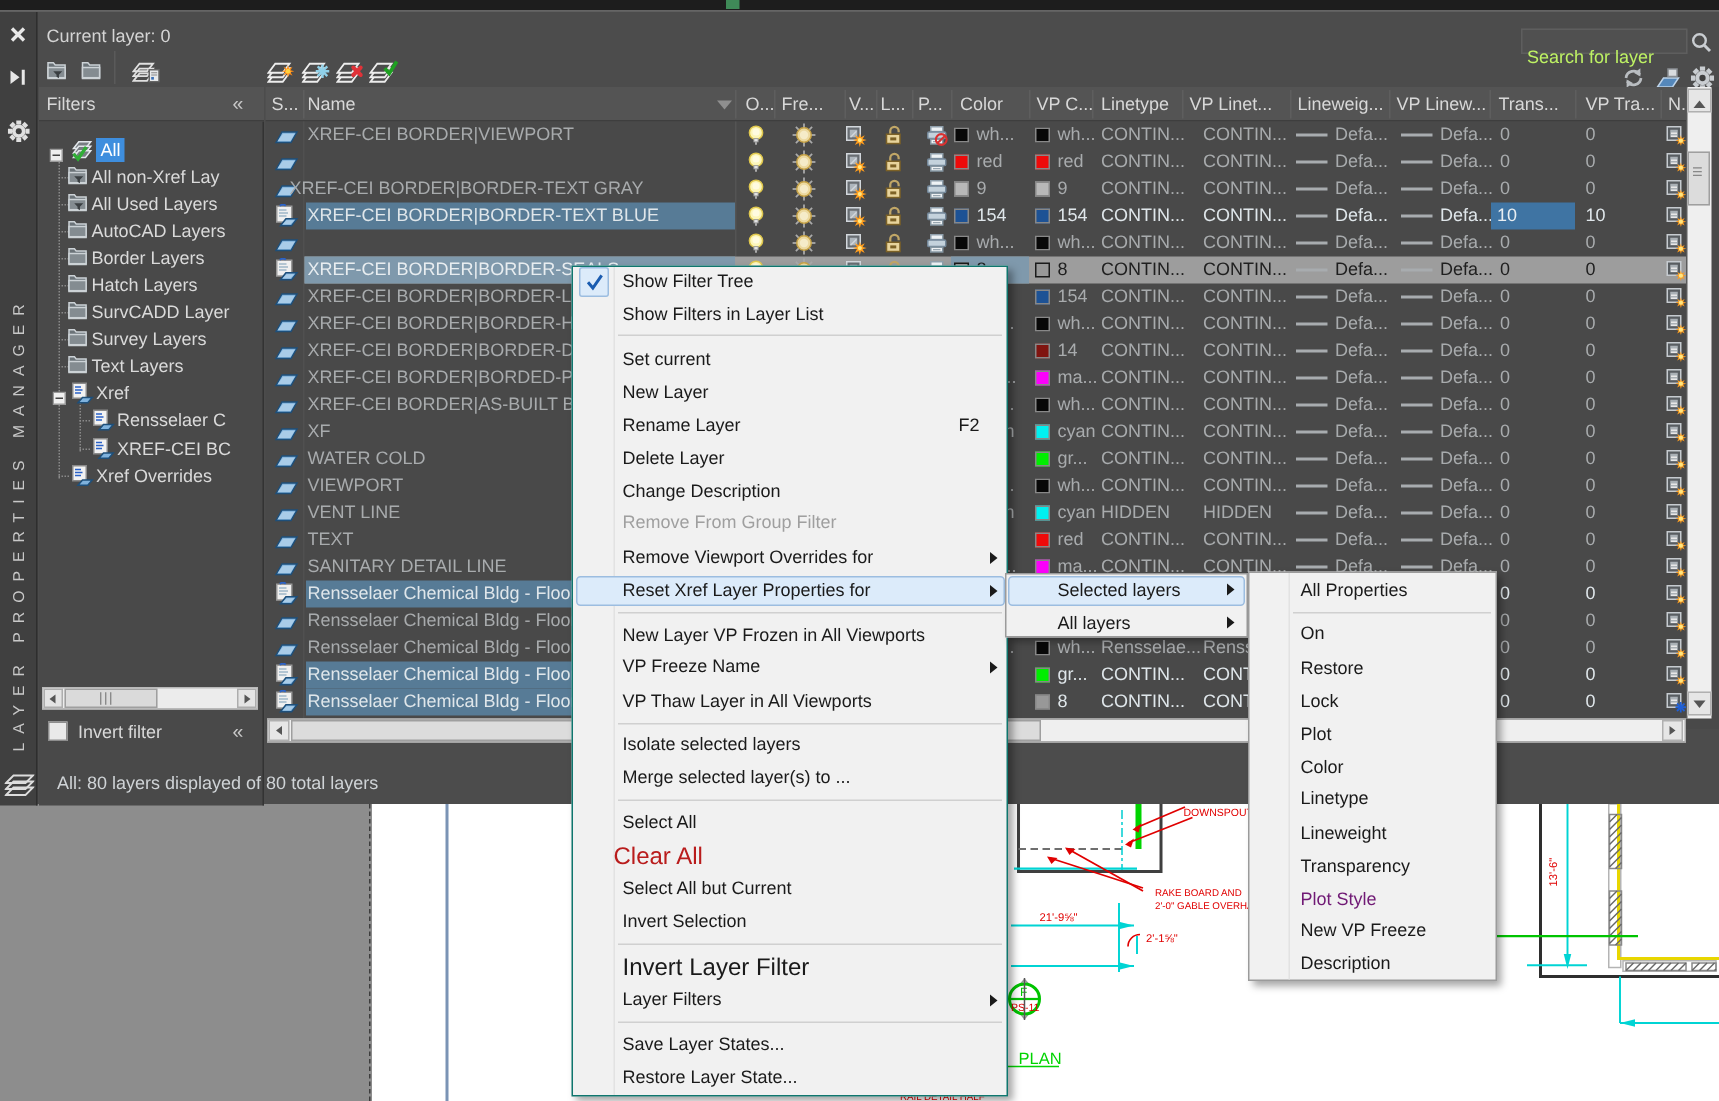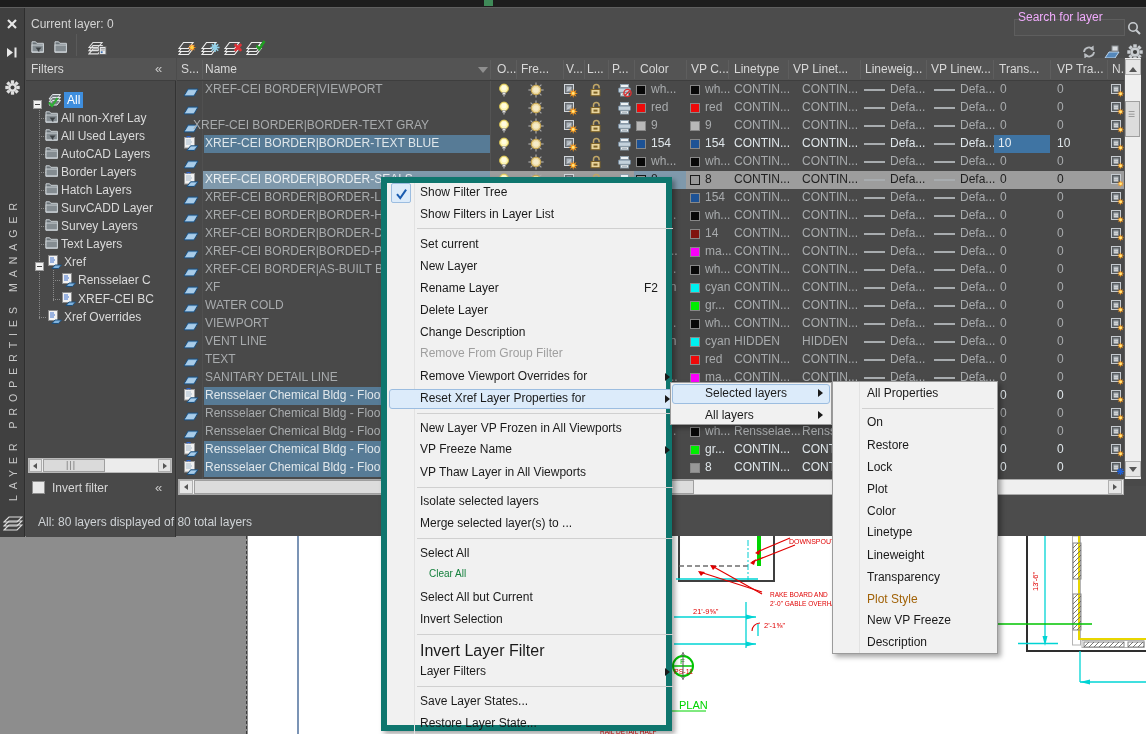--- a/index.html
+++ b/index.html
@@ -120,21 +120,21 @@
           <circle cx="7.5" cy="7.5" r="2.0" fill="#3f3f3f"></circle>
         </svg></div>
 <div class="txt" style="left:-150px;top:335px;width:326px;transform:rotate(-90deg);transform-origin:center;color:#c8c8c8;font-size:10.5px;letter-spacing:6px;text-align:center">LAYER PROPERTIES MANAGER</div>
 <div class="abs" style="left:3px;top:505px"><svg width="20" height="18" style="">
           <polygon points="1,9 6,4 19,4 14,9" fill="none" stroke="#dcdcdc" stroke-width="1.2"></polygon>
           <polygon points="1,13 6,8 19,8 14,13" fill="none" stroke="#dcdcdc" stroke-width="1.2"></polygon>
           <polygon points="1,17 6,12 19,12 14,17" fill="none" stroke="#dcdcdc" stroke-width="1.2"></polygon>
         </svg></div>
 <div class="txt" style="left:31px;top:9px;color:#d4d4d4;font-size:12px">Current layer: 0</div>
 <div class="abs" style="left:1014px;top:11px;width:111px;height:17px;background:#505050;border:1px solid #5e5e5e;box-sizing:border-box"></div>
-<div class="txt" style="left:1018px;top:2px;color:#f0abfc;font-size:12px">Search for layer</div>
+<div class="txt" style="left:1018px;top:23px;color:#bef264;font-size:12px">Search for layer</div>
 <div style="position:absolute;left:1127px;top:13px"><svg width="14" height="14" style="">
           <circle cx="6" cy="6" r="4.2" fill="none" stroke="#c9cdd1" stroke-width="1.6"></circle>
           <line x1="9.2" y1="9.2" x2="13" y2="13" stroke="#c9cdd1" stroke-width="2"></line>
         </svg></div>
 <div style="position:absolute;left:31px;top:32px"><svg width="16" height="15" style="">
           <path d="M1,4 l0,-2.2 3.6,0 1.2,1.5 6.6,0 0,9 -11.4,0 z" fill="#6b7378" stroke="#ccd2d6" stroke-width="1"></path>
           <rect x="1" y="5" width="11.4" height="6.8" fill="#848c91" stroke="#ccd2d6" stroke-width="1"></rect>
           <path d="M4.5,7.5 h6 l-2.2,2.4 v2.2 l-1.6,-1 v-1.2 z" fill="#3a3f42"></path>
         </svg></div>
 <div style="position:absolute;left:54px;top:32px"><svg width="16" height="15" style="">
@@ -1705,21 +1705,21 @@
 <div class="abs" style="left:1125px;top:93px;width:15px;height:36px;background:#dcdcdc;border:1px solid #9f9f9f;box-sizing:border-box"></div>
 <div class="txt" style="left:1128px;top:102px;color:#888;font-size:8px;letter-spacing:0">☰</div>
 <div class="abs" style="left:178px;top:471px;width:946px;height:16px;background:#efefef;border:1px solid #aaa;box-sizing:border-box"></div>
 <div class="abs" style="left:179px;top:472px;width:14px;height:14px;background:#e6e6e6;border:1px solid #b0b0b0;box-sizing:border-box"></div>
 <div class="abs" style="left:184px;top:476px;width:0;height:0;border-top:3px solid transparent;border-bottom:3px solid transparent;border-right:4px solid #555"></div>
 <div class="abs" style="left:1108px;top:472px;width:14px;height:14px;background:#e6e6e6;border:1px solid #b0b0b0;box-sizing:border-box"></div>
 <div class="abs" style="left:1113px;top:476px;width:0;height:0;border-top:3px solid transparent;border-bottom:3px solid transparent;border-left:4px solid #555"></div>
 <div class="abs" style="left:194px;top:472px;width:500px;height:14px;background:#dcdcdc;border:1px solid #9f9f9f;box-sizing:border-box"></div>
 <div class="txt" style="left:38px;top:507px;color:#cfd3d6;font-size:12px">All: 80 layers displayed of 80 total layers</div>
 </div>
-<div class="abs" style="left:381px;top:177px;width:291px;height:554px;background:#f1f1f1;border:6px solid #0f766e;box-shadow:3px 3px 5px rgba(0,0,0,0.35);box-sizing:border-box;z-index:10">
+<div class="abs" style="left:381px;top:177px;width:291px;height:554px;background:#f1f1f1;border:1px solid #0f766e;box-shadow:3px 3px 5px rgba(0,0,0,0.35);box-sizing:border-box;z-index:10">
 <div class="abs" style="left:27px;top:0;width:1px;height:552px;background:#e2e2e2"></div>
 <div class="txt" style="left:33px;top:2px;color:#1a1a1a;font-size:12px">Show Filter Tree</div>
 <div class="abs" style="left:4px;top:0px;width:20px;height:20px;background:#dcebfa;border:1px solid #9cbde0;border-radius:2px;box-sizing:border-box"></div>
 <div style="position:absolute;left:8px;top:3px"><svg width="13" height="13" style="">
           <path d="M2,7.15 l3.25,3.9 l5.8500000000000005,-8.450000000000001" fill="none" stroke="#1a5cb0" stroke-width="2.0"></path>
         </svg></div>
 <div class="txt" style="left:33px;top:24px;color:#1a1a1a;font-size:12px">Show Filters in Layer List</div>
 <div class="abs" style="left:30px;top:45px;width:256px;height:1px;background:#d0d0d0"></div>
 <div class="txt" style="left:33px;top:54px;color:#1a1a1a;font-size:12px">Set current</div>
 <div class="txt" style="left:33px;top:76px;color:#1a1a1a;font-size:12px">New Layer</div>
@@ -1736,21 +1736,21 @@
 <div class="abs" style="left:30px;top:230px;width:256px;height:1px;background:#d0d0d0"></div>
 <div class="txt" style="left:33px;top:238px;color:#1a1a1a;font-size:12px">New Layer VP Frozen in All Viewports</div>
 <div class="txt" style="left:33px;top:259px;color:#1a1a1a;font-size:12px">VP Freeze Name</div>
 <div style="position:absolute;left:278px;top:263px;width:0;height:0;border-top:4px solid transparent;border-bottom:4px solid transparent;border-left:5px solid #1a1a1a"></div>
 <div class="txt" style="left:33px;top:282px;color:#1a1a1a;font-size:12px">VP Thaw Layer in All Viewports</div>
 <div class="abs" style="left:30px;top:304px;width:256px;height:1px;background:#d0d0d0"></div>
 <div class="txt" style="left:33px;top:311px;color:#1a1a1a;font-size:12px">Isolate selected layers</div>
 <div class="txt" style="left:33px;top:333px;color:#1a1a1a;font-size:12px">Merge selected layer(s) to ...</div>
 <div class="abs" style="left:30px;top:355px;width:256px;height:1px;background:#d0d0d0"></div>
 <div class="txt" style="left:33px;top:363px;color:#1a1a1a;font-size:12px">Select All</div>
-<div class="txt" style="left:42px;top:385px;color:#15803d;font-size:10px">Clear All</div>
+<div class="txt" style="left:27px;top:385px;color:#b91c1c;font-size:16px">Clear All</div>
 <div class="txt" style="left:33px;top:407px;color:#1a1a1a;font-size:12px">Select All but Current</div>
 <div class="txt" style="left:33px;top:429px;color:#1a1a1a;font-size:12px">Invert Selection</div>
 <div class="abs" style="left:30px;top:451px;width:256px;height:1px;background:#d0d0d0"></div>
 <div class="txt" style="left:33px;top:459px;color:#1a1a1a;font-size:16px">Invert Layer Filter</div>
 <div class="txt" style="left:33px;top:481px;color:#1a1a1a;font-size:12px">Layer Filters</div>
 <div style="position:absolute;left:278px;top:485px;width:0;height:0;border-top:4px solid transparent;border-bottom:4px solid transparent;border-left:5px solid #1a1a1a"></div>
 <div class="abs" style="left:30px;top:503px;width:256px;height:1px;background:#d0d0d0"></div>
 <div class="txt" style="left:33px;top:511px;color:#1a1a1a;font-size:12px">Save Layer States...</div>
 <div class="txt" style="left:33px;top:533px;color:#1a1a1a;font-size:12px">Restore Layer State...</div>
 </div>
@@ -1767,17 +1767,17 @@
 <div class="txt" style="left:34px;top:4px;color:#1a1a1a;font-size:12px">All Properties</div>
 <div class="abs" style="left:29px;top:26px;width:132px;height:1px;background:#d0d0d0"></div>
 <div class="txt" style="left:34px;top:33px;color:#1a1a1a;font-size:12px">On</div>
 <div class="txt" style="left:34px;top:56px;color:#1a1a1a;font-size:12px">Restore</div>
 <div class="txt" style="left:34px;top:78px;color:#1a1a1a;font-size:12px">Lock</div>
 <div class="txt" style="left:34px;top:100px;color:#1a1a1a;font-size:12px">Plot</div>
 <div class="txt" style="left:34px;top:122px;color:#1a1a1a;font-size:12px">Color</div>
 <div class="txt" style="left:34px;top:143px;color:#1a1a1a;font-size:12px">Linetype</div>
 <div class="txt" style="left:34px;top:166px;color:#1a1a1a;font-size:12px">Lineweight</div>
 <div class="txt" style="left:34px;top:188px;color:#1a1a1a;font-size:12px">Transparency</div>
-<div class="txt" style="left:34px;top:210px;color:#a16207;font-size:12px">Plot Style</div>
+<div class="txt" style="left:34px;top:210px;color:#701a75;font-size:12px">Plot Style</div>
 <div class="txt" style="left:34px;top:231px;color:#1a1a1a;font-size:12px">New VP Freeze</div>
 <div class="txt" style="left:34px;top:253px;color:#1a1a1a;font-size:12px">Description</div>
 </div>
 <div class="txt" style="left:600px;top:728px;color:#e00000;font-size:6.5px;z-index:1">RAIL DETAIL HALF</div>
 </div>
 </body></html>

